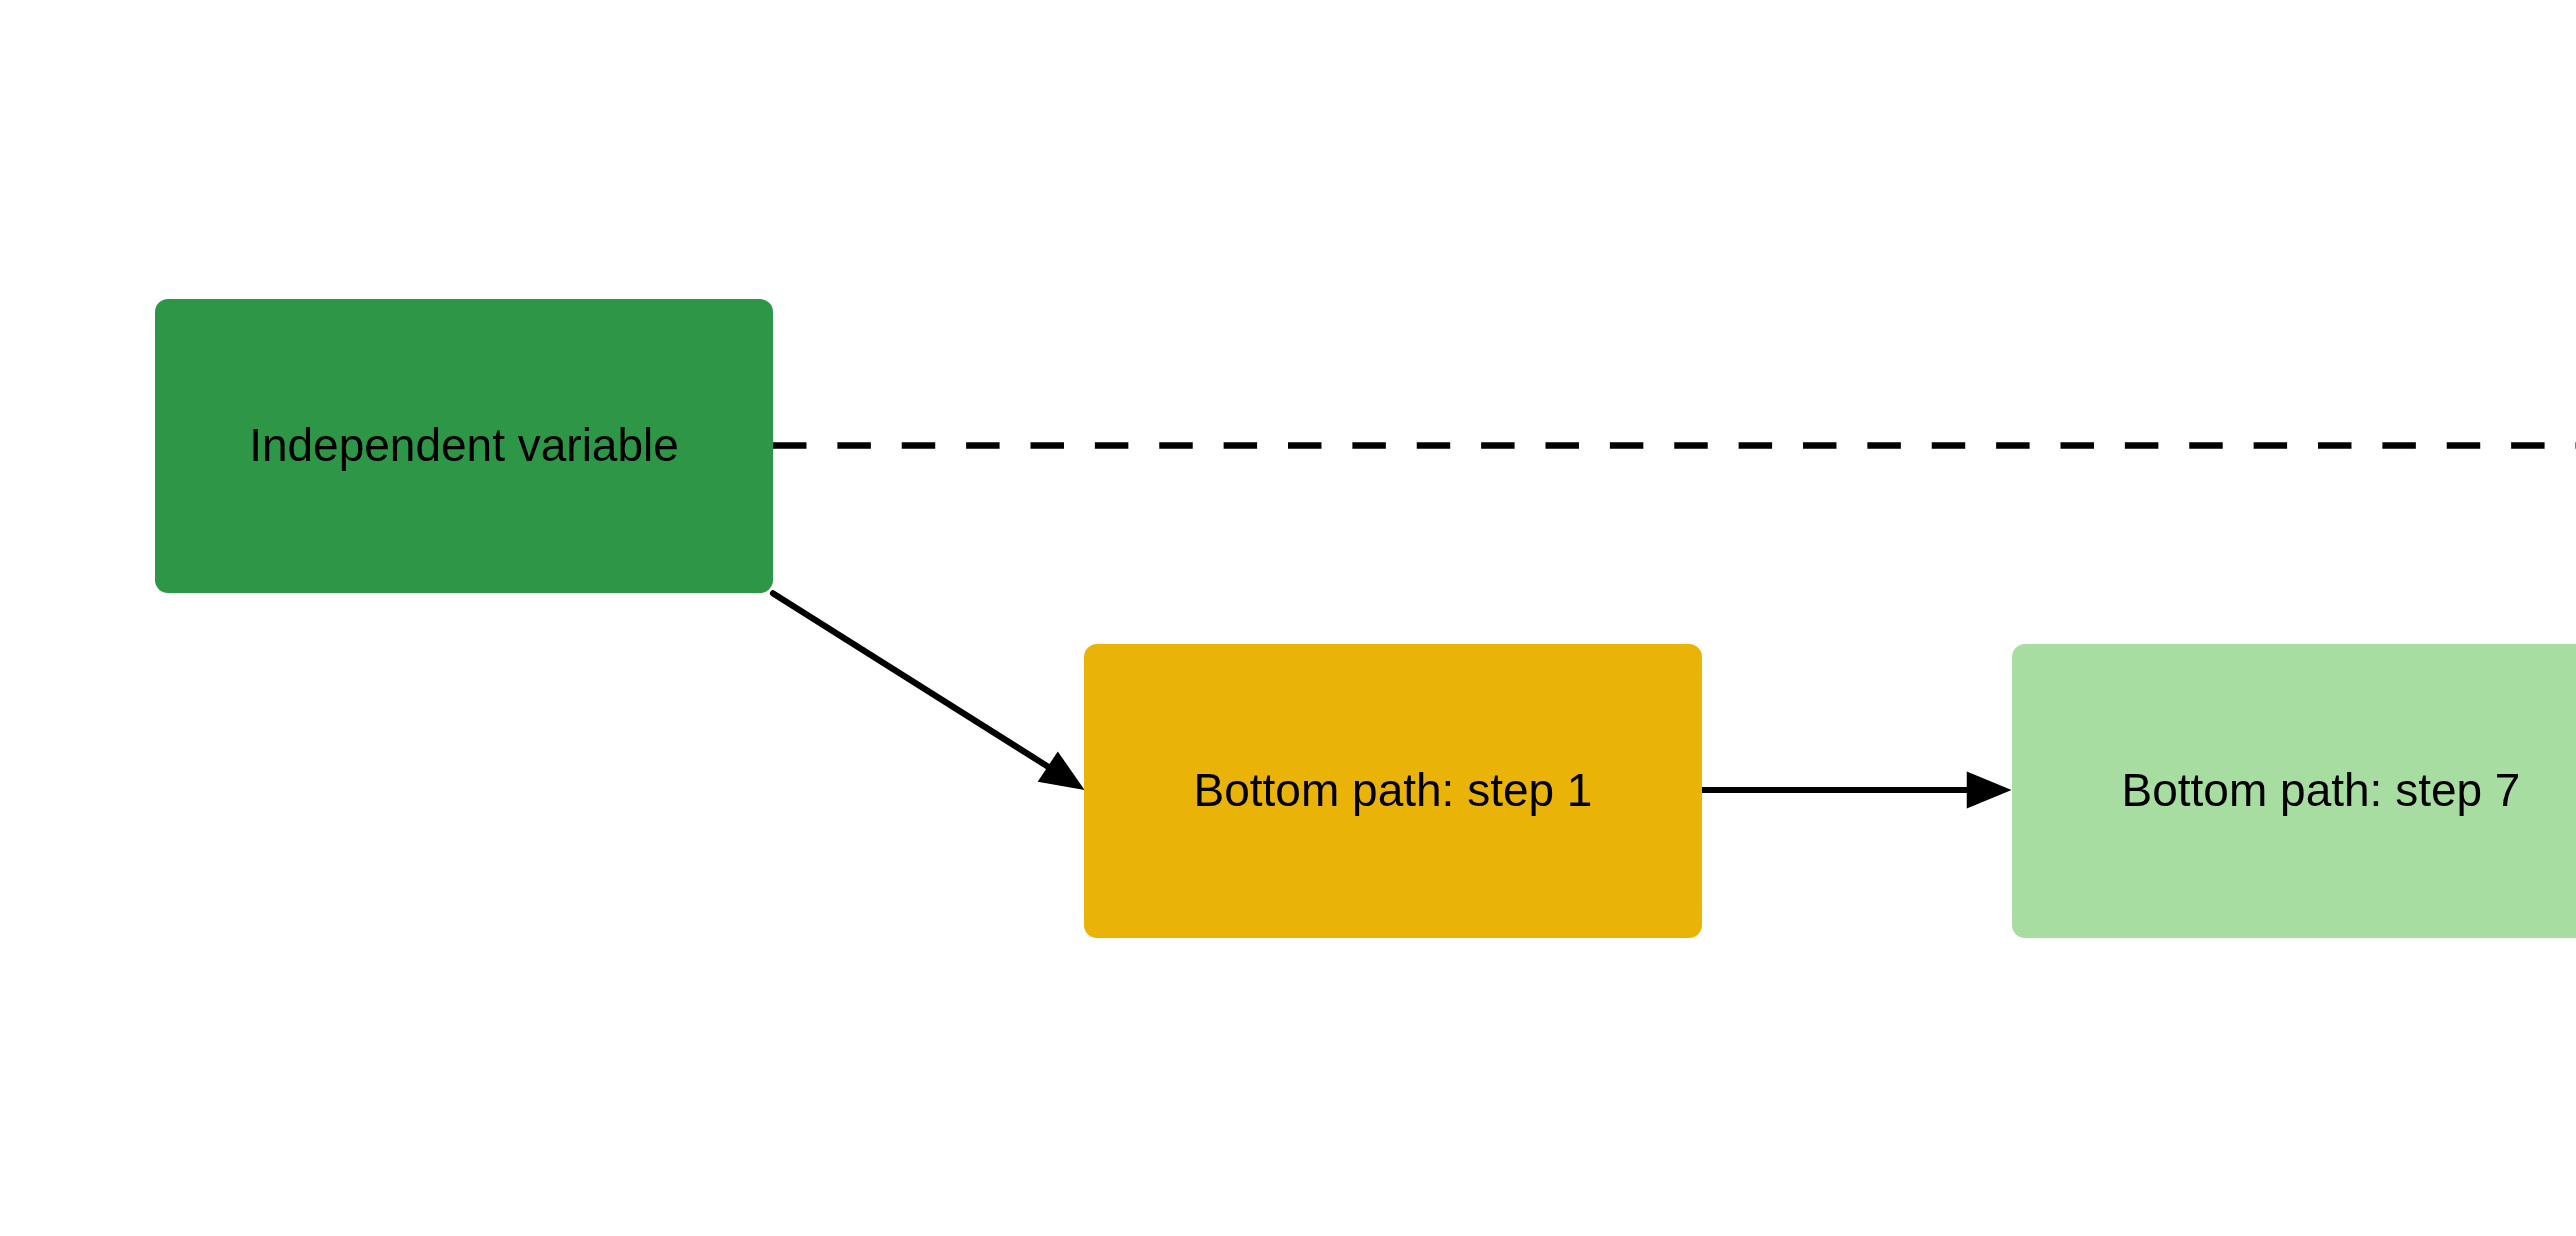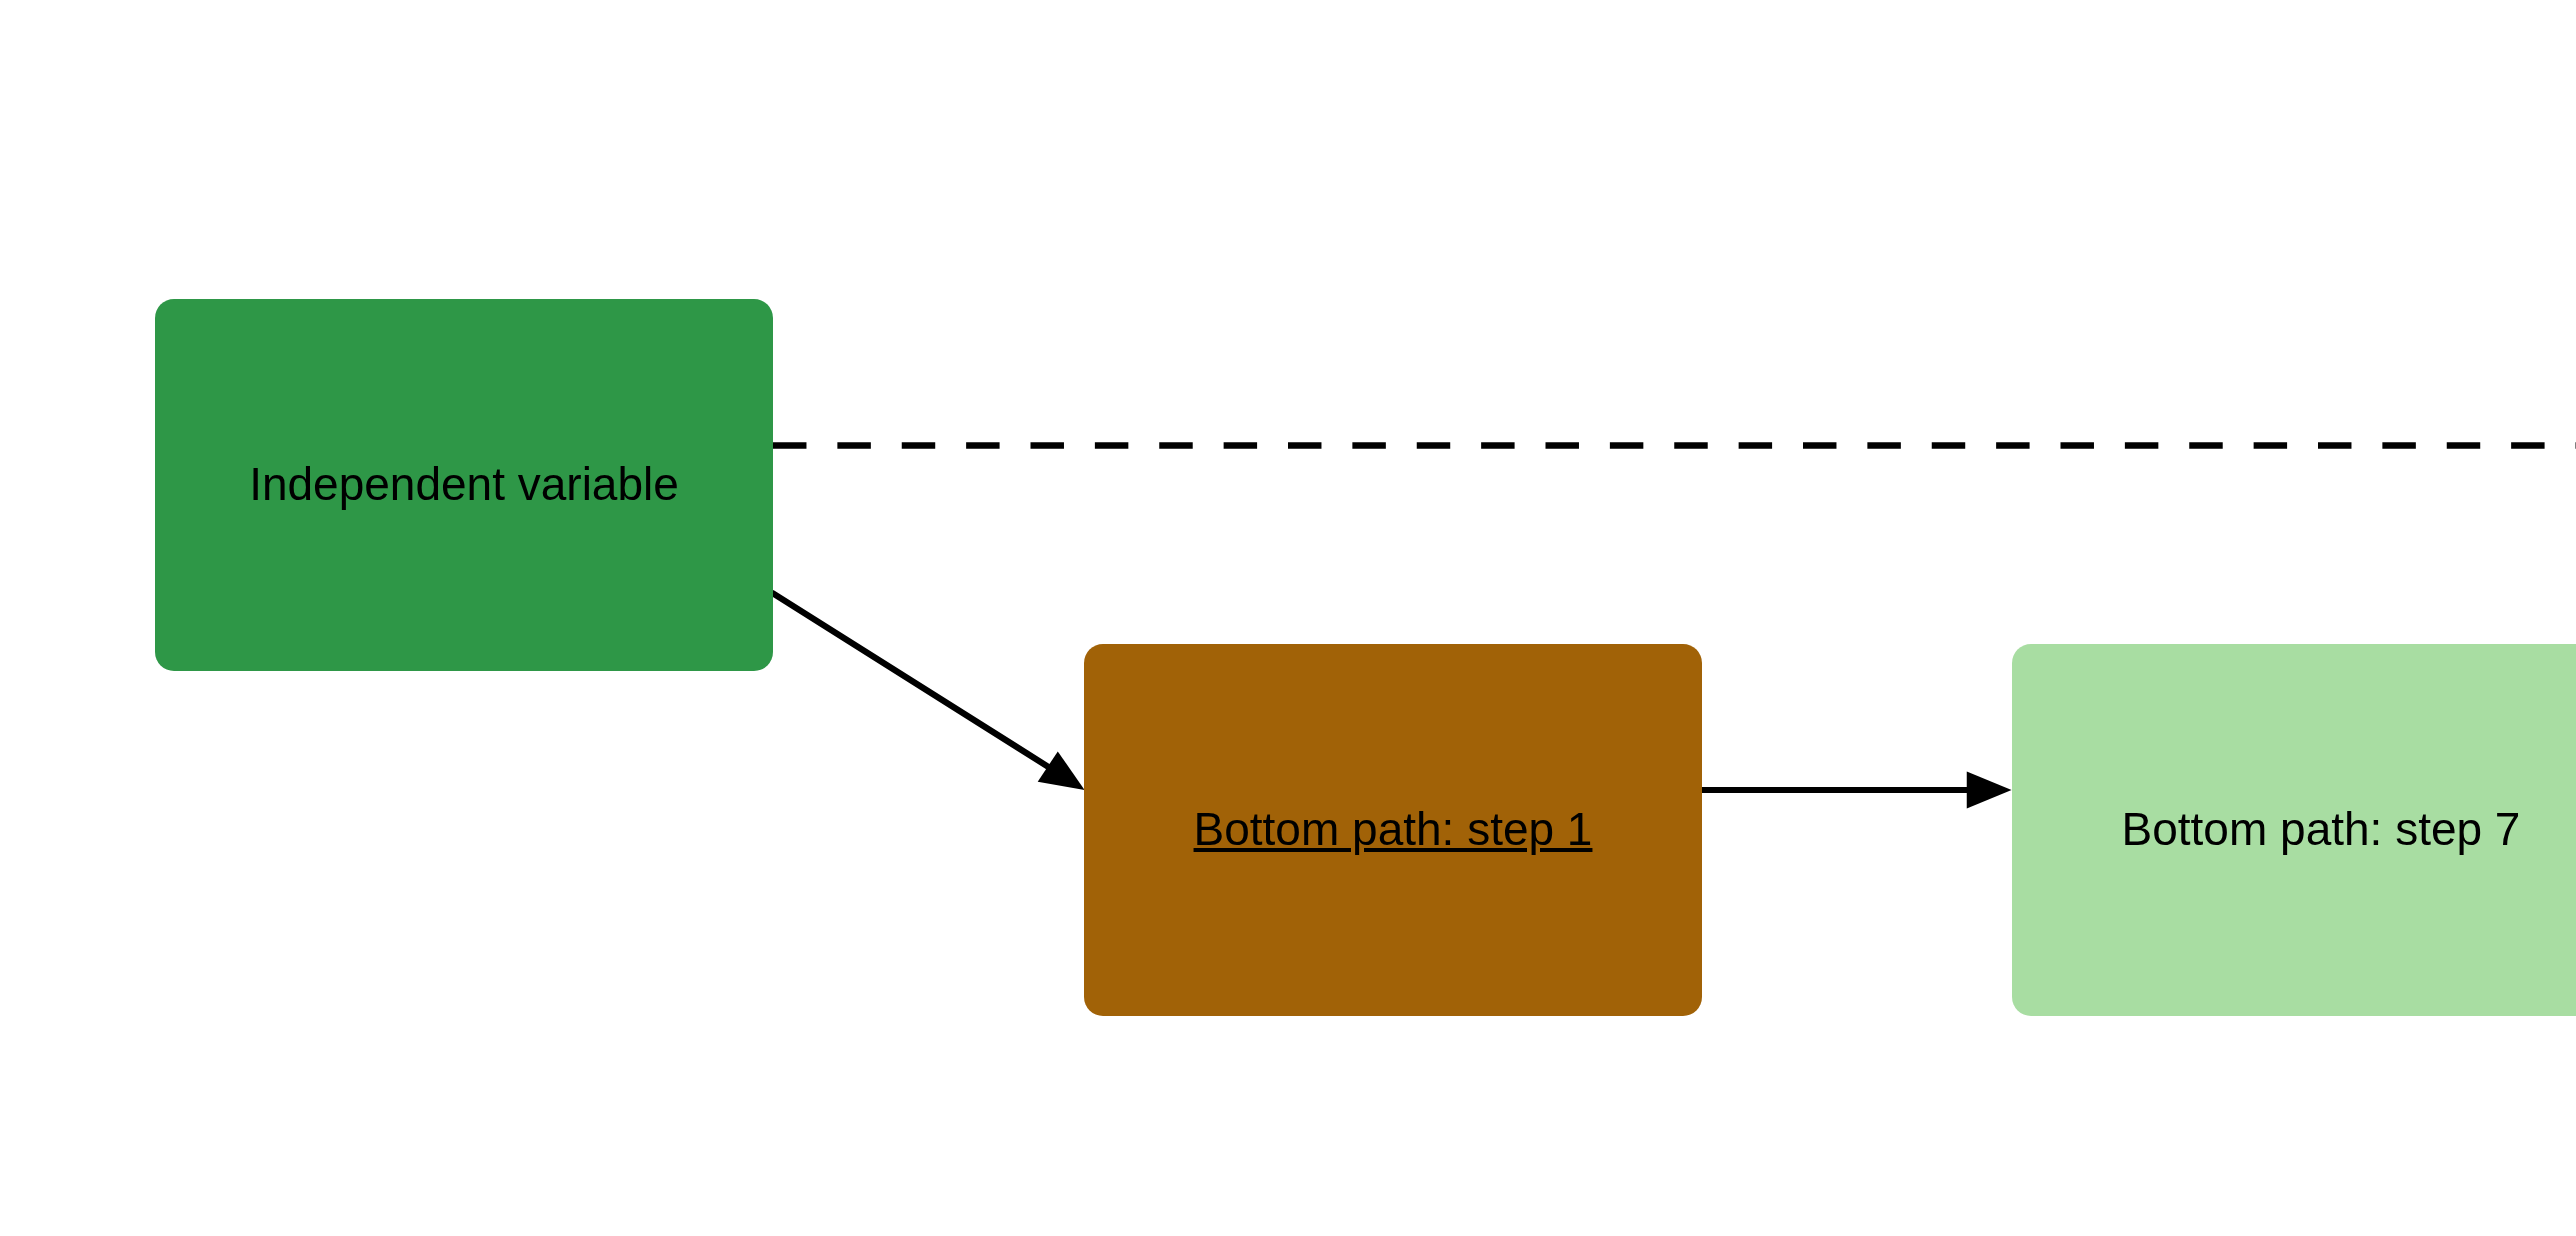--- a/index.html
+++ b/index.html
@@ -20,22 +20,22 @@
     position: absolute;
     left: 0;
     top: 0;
     width: 3709px;
     height: 1236px;
     pointer-events: none;
   }
   .node {
     position: absolute;
     width: 618px;
-    height: 372px;
-    border-radius: 19px;
+    height: 294px;
+    border-radius: 13px;
     display: flex;
     align-items: center;
     justify-content: center;
     text-align: center;
     font-size: 46px;
     line-height: 1.2;
     color: #000000;
     box-sizing: border-box;
   }
   .node-independent { left: 155px;  top: 299px; }
@@ -74,21 +74,21 @@
     <g>
       <line class="edge-line edge-solid" x1="5105" y1="1534" x2="5631" y2="1196" style="stroke: rgb(0, 0, 0);"></line>
       <polygon class="arrowhead" points="5705,1152 5613,1168 5651,1228" style="fill: rgb(0, 0, 0);"></polygon>
     </g>
   </svg>
 
   <div class="node node-independent" style="background-color: rgb(46, 151, 71);">
     <span>Independent variable</span>
   </div>
 
-  <div class="node node-step1" style="background-color: #a16207; text-decoration: underline;">
+  <div class="node node-step1" style="background-color: #eab308;">
     <span>Bottom path: step 1</span>
   </div>
 
   <div class="node node-step2" style="background-color: rgb(168, 221, 162);">
     <span>Bottom path: step 7</span>
   </div>
 
 </div>
 
 

